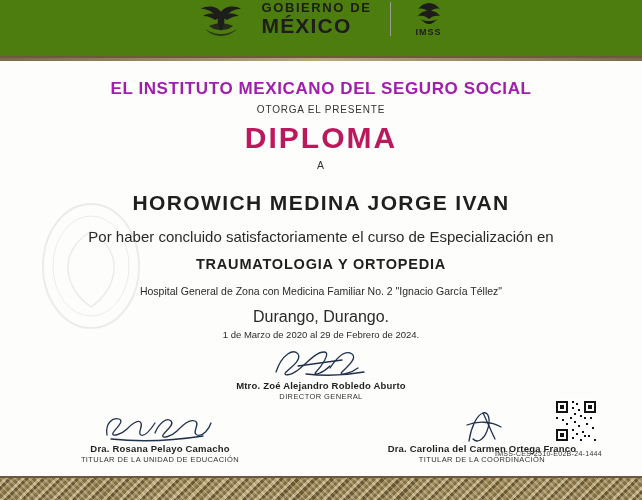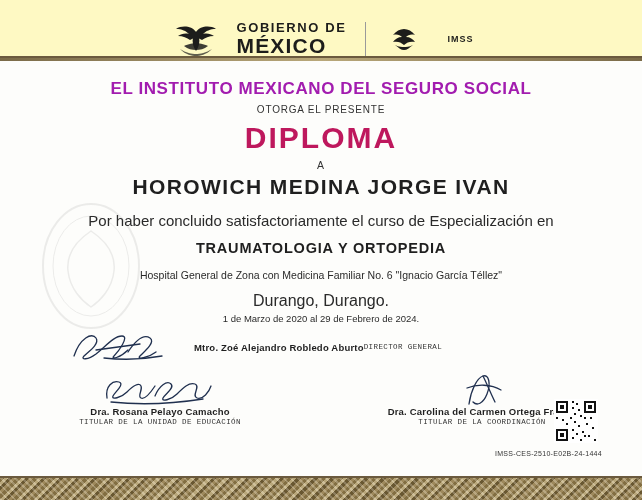--- a/index.html
+++ b/index.html
@@ -21,23 +21,23 @@
     height: 500px;
     background: #fdfdfb;
     box-sizing: border-box;
     overflow: hidden;
   }
 
   
   .header-band {
     position: relative;
     height: 56px;
-    background: #fef9c3;
-    display: flex;
-    align-items: flex-end;
+    background: #4d7c0f;
+    display: flex;
+    align-items: flex-start;
     justify-content: center;
     border-bottom: 2px solid #6b5a3e;
   }
   .header-inner {
     display: flex;
     align-items: center;
     gap: 10px;
   }
   .eagle {
     width: 56px;
@@ -65,24 +65,23 @@
     margin-top: 1px;
   }
   .divider-vert {
     width: 1px;
     height: 34px;
     background: #9a9a9a;
     margin: 0 8px;
   }
   .imss-logo {
     display: flex;
-    flex-direction: row;
+    flex-direction: column;
     align-items: center;
     justify-content: center;
-    gap: 24px;
   }
   .imss-mark {
     width: 40px;
     height: 26px;
   }
   .imss-word {
     font-size: 9px;
     letter-spacing: 1px;
     font-weight: 700;
     color: #1d1d1b;
@@ -138,21 +137,21 @@
     font-size: 10.5px;
     letter-spacing: 1px;
     color: #333;
     margin-top: 4px;
   }
   .line-name {
     font-size: 21px;
     font-weight: 700;
     letter-spacing: 1.4px;
     color: #1f1f1f;
-    margin-top: 4px;
+    margin-top: 20px;
   }
   .line-reason {
     font-size: 15px;
     color: #2a2a2a;
     margin-top: 13px;
   }
   .line-specialty {
     font-size: 14.5px;
     font-weight: 700;
     letter-spacing: 0.8px;
@@ -174,40 +173,39 @@
     color: #2a2a2a;
     margin-top: 3px;
   }
 
   
   .sig-block {
     margin-top: 6px;
   }
   .sig-center {
     display: flex;
-    flex-direction: row;
+    flex-direction: column;
     align-items: center;
   }
   .sig-scribble {
     height: 34px;
     display: block;
   }
   .sig-name {
     font-size: 9.5px;
     font-weight: 700;
     color: #1f1f1f;
     letter-spacing: 0.2px;
   }
   .sig-role {
     font-size: 7.5px;
     color: #333;
     letter-spacing: 0.4px;
     margin-top: 1px;
     line-height: 1.25;
-    font-family: Liberation Mono, monospace;
   }
 
   .sig-row {
     display: flex;
     justify-content: space-between;
     align-items: flex-start;
     margin-top: 8px;
     padding: 0 6px;
   }
   .sig-col {
@@ -306,21 +304,21 @@
       <path d="M55 40 C40 50 30 62 32 80 C34 98 46 110 55 116 C64 110 76 98 78 80 C80 62 70 50 55 40 Z" fill="none" stroke="#555" stroke-width="1.5"></path>
     </svg>
 
     <div class="line-institute">EL INSTITUTO MEXICANO DEL SEGURO SOCIAL</div>
     <div class="line-otorga">OTORGA EL PRESENTE</div>
     <div class="line-diploma">DIPLOMA</div>
     <div class="line-a">A</div>
     <div class="line-name">HOROWICH MEDINA JORGE IVAN</div>
     <div class="line-reason">Por haber concluido satisfactoriamente el curso de Especialización en</div>
     <div class="line-specialty">TRAUMATOLOGIA Y ORTOPEDIA</div>
-    <div class="line-hospital">Hospital General de Zona con Medicina Familiar No. 6 "Ignacio García Téllez"</div>
+    <div class="line-hospital">Hospital General de Zona con Medicina Familiar No. 2 "Ignacio García Téllez"</div>
     <div class="line-city">Durango, Durango.</div>
     <div class="line-period">1 de Marzo de 2020 al 29 de Febrero de 2024.</div>
 
     <div class="sig-block sig-center">
       <svg class="sig-scribble" viewBox="0 0 150 34" width="150" height="34" aria-hidden="true">
         <g fill="none" stroke="#20304f" stroke-width="1.3" stroke-linecap="round">
           <path d="M30 26 C36 8 48 2 52 8 C56 14 44 22 40 26 C36 30 44 30 52 24 C62 16 70 6 78 6 C86 6 74 22 70 26 C66 30 76 28 84 20"></path>
           <path d="M52 20 C66 18 82 16 96 14"></path>
           <path d="M84 22 C92 10 100 4 106 8 C112 12 100 22 96 26 C92 30 104 28 112 22"></path>
           <path d="M60 28 C78 30 96 30 118 26"></path>

